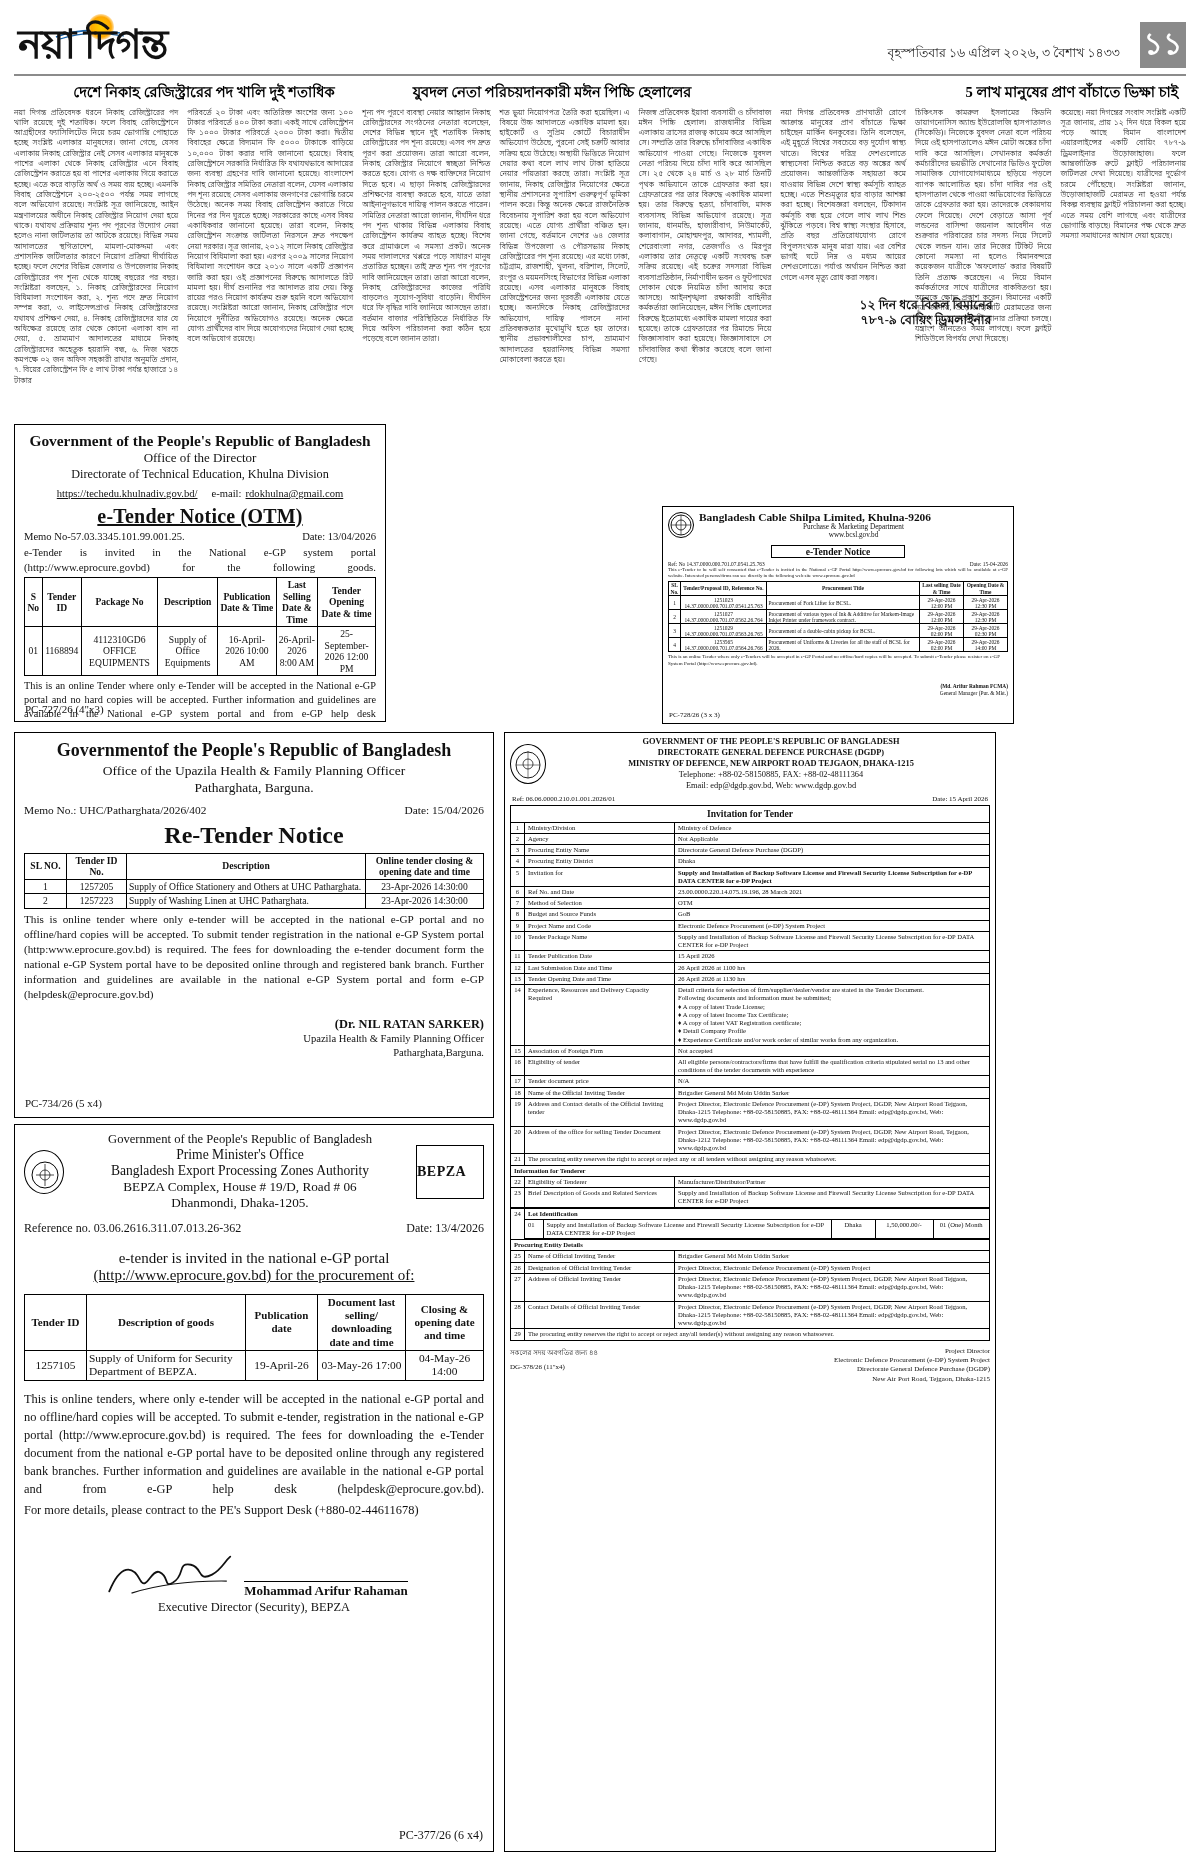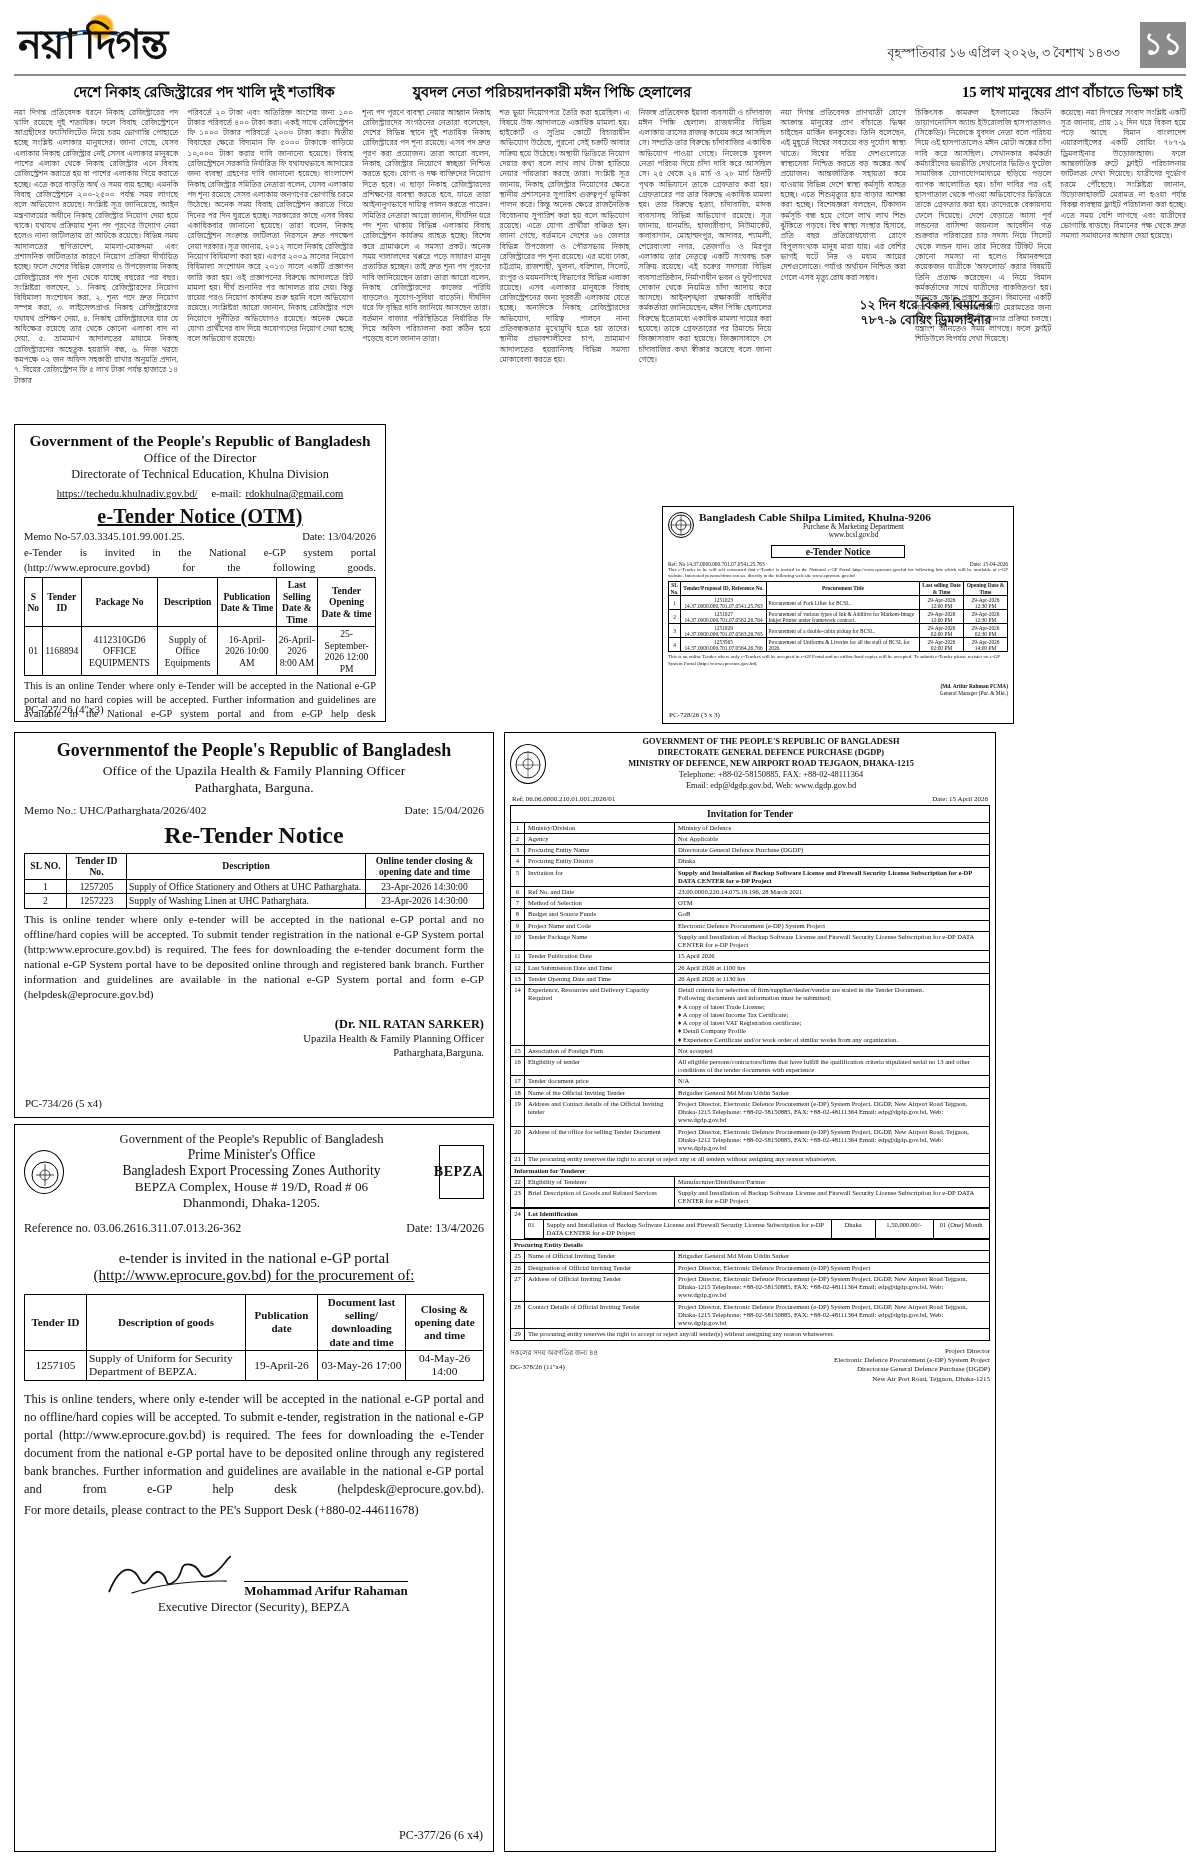--- a/index.html
+++ b/index.html
@@ -111,22 +111,22 @@
   .dg-foot { display:flex; justify-content:space-between; font-size:7px; margin-top:6px; }
   .dg-foot .r { text-align:right; line-height:1.35; }
   .emblem {
     width:40px; height:44px; border-radius:50%;
     border:1.4px solid #000; display:inline-block;
     position:relative; overflow:hidden;
   }
 
   
   .bepza-logo {
-    width:45px; height:54px; border:1.6px solid #000; display:flex;
-    align-items:center; justify-content:flex-end; font-size:14px; font-weight:bold;
+    width:68px; height:54px; border:1.6px solid #000; display:flex;
+    align-items:center; justify-content:flex-start; font-size:14px; font-weight:bold;
     letter-spacing:0.5px;
   }
   .sig-script {
     font-family:"Liberation Serif", serif; font-style:italic; font-size:19px;
     transform:rotate(-6deg); display:inline-block;
   }
 </style>
 </head>
 <body>
 
@@ -146,21 +146,21 @@
     <div style="display:flex;align-items:flex-end;gap:12px;">
       <div class="date-line">বৃহস্পতিবার ১৬ এপ্রিল ২০২৬, ৩ বৈশাখ ১৪৩৩</div>
       <div class="pageno">১১</div>
     </div>
   </div>
   <div class="rule-top"></div>
 
   <div class="news-heads">
     <div class="nh nh1">দেশে নিকাহ রেজিস্ট্রারের পদ খালি দুই শতাধিক</div>
     <div class="nh nh2">যুবদল নেতা পরিচয়দানকারী মঈন পিচ্চি হেলালের</div>
-    <div class="nh nh3">15 লাখ মানুষের প্রাণ বাঁচাতে ভিক্ষা চাই</div>
+    <div class="nh nh3">5 লাখ মানুষের প্রাণ বাঁচাতে ভিক্ষা চাই</div>
   </div>
 
   <div class="news-body">
     <div class="ncol c1">নয়া দিগন্ত প্রতিবেদক
 ধরনে নিকাহ রেজিস্ট্রারের পদ খালি রয়েছে দুই শতাধিক। ফলে বিবাহ রেজিস্ট্রেশনে আগ্রহীদের ফ্যাসিলিটেড নিয়ে চরম ভোগান্তি পোহাতে হচ্ছে সংশ্লিষ্ট এলাকার মানুষদের। জানা গেছে, যেসব এলাকায় নিকাহ রেজিস্ট্রার নেই সেসব এলাকার মানুষকে পাশের এলাকা থেকে নিকাহ রেজিস্ট্রার এনে বিবাহ রেজিস্ট্রেশন করাতে হয় বা পাশের এলাকায় গিয়ে করাতে হচ্ছে। এতে করে বাড়তি অর্থ ও সময় ব্যয় হচ্ছে। এমনকি বিবাহ রেজিস্ট্রেশনে ২০০-২৫০০ পর্যন্ত সময় লাগছে বলে অভিযোগ রয়েছে। সংশ্লিষ্ট সূত্র জানিয়েছে, আইন মন্ত্রণালয়ের অধীনে নিকাহ রেজিস্ট্রার নিয়োগ দেয়া হয়ে থাকে। যথাযথ প্রক্রিয়ায় শূন্য পদ পূরণের উদ্যোগ নেয়া হলেও নানা জটিলতায় তা আটকে রয়েছে। বিভিন্ন সময় আদালতের স্থগিতাদেশ, মামলা-মোকদ্দমা এবং প্রশাসনিক জটিলতার কারণে নিয়োগ প্রক্রিয়া দীর্ঘায়িত হচ্ছে। ফলে দেশের বিভিন্ন জেলায় ও উপজেলায় নিকাহ রেজিস্ট্রারের পদ শূন্য থেকে যাচ্ছে বছরের পর বছর।
 সংশ্লিষ্টরা বলছেন, ১. নিকাহ রেজিস্ট্রারদের নিয়োগ বিধিমালা সংশোধন করা, ২. শূন্য পদে দ্রুত নিয়োগ সম্পন্ন করা, ৩. লাইসেন্সপ্রাপ্ত নিকাহ রেজিস্ট্রারদের যথাযথ প্রশিক্ষণ দেয়া, ৪. নিকাহ রেজিস্ট্রারদের যার যে অধিক্ষেত্র রয়েছে তার থেকে কোনো এলাকা বাদ না দেয়া, ৫. ভ্রাম্যমাণ আদালতের মাধ্যমে নিকাহ রেজিস্ট্রারদের অহেতুক হয়রানি বন্ধ, ৬. নিজ খরচে কমপক্ষে ০২ জন অফিস সহকারী রাখার অনুমতি প্রদান, ৭. বিয়ের রেজিস্ট্রেশন ফি ৫ লাখ টাকা পর্যন্ত হাজারে ১৪ টাকার</div>
     <div class="ncol c2">পরিবর্তে ২০ টাকা এবং অতিরিক্ত অংশের জন্য ১০০ টাকার পরিবর্তে ৪০০ টাকা করা। একই সাথে রেজিস্ট্রেশন ফি ১০০০ টাকার পরিবর্তে ২০০০ টাকা করা। দ্বিতীয় বিবাহের ক্ষেত্রে বিদ্যমান ফি ৫০০০ টাকাকে বাড়িয়ে ১০,০০০ টাকা করার দাবি জানানো হয়েছে। বিবাহ রেজিস্ট্রেশনে সরকারি নির্ধারিত ফি যথাযথভাবে আদায়ের জন্য ব্যবস্থা গ্রহণের দাবি জানানো হয়েছে।
 বাংলাদেশ নিকাহ রেজিস্ট্রার সমিতির নেতারা বলেন, যেসব এলাকায় পদ শূন্য রয়েছে সেসব এলাকায় জনগণের ভোগান্তি চরমে উঠেছে। অনেক সময় বিবাহ রেজিস্ট্রেশন করাতে গিয়ে দিনের পর দিন ঘুরতে হচ্ছে। সরকারের কাছে এসব বিষয় একাধিকবার জানানো হয়েছে। তারা বলেন, নিকাহ রেজিস্ট্রেশন সংক্রান্ত জটিলতা নিরসনে দ্রুত পদক্ষেপ নেয়া দরকার। সূত্র জানায়, ২০১২ সালে নিকাহ রেজিস্ট্রার নিয়োগ বিধিমালা করা হয়। এরপর ২০০৯ সালের নিয়োগ বিধিমালা সংশোধন করে ২০১৩ সালে একটি প্রজ্ঞাপন জারি করা হয়। ওই প্রজ্ঞাপনের বিরুদ্ধে আদালতে রিট মামলা হয়। দীর্ঘ শুনানির পর আদালত রায় দেয়। কিন্তু রায়ের পরও নিয়োগ কার্যক্রম শুরু হয়নি বলে অভিযোগ রয়েছে।
 সংশ্লিষ্টরা আরো জানান, নিকাহ রেজিস্ট্রার পদে নিয়োগে দুর্নীতির অভিযোগও রয়েছে। অনেক ক্ষেত্রে যোগ্য প্রার্থীদের বাদ দিয়ে অযোগ্যদের নিয়োগ দেয়া হচ্ছে বলে অভিযোগ রয়েছে।</div>
     <div class="ncol c3">শূন্য পদ পূরণে ব্যবস্থা নেয়ার আহ্বান

